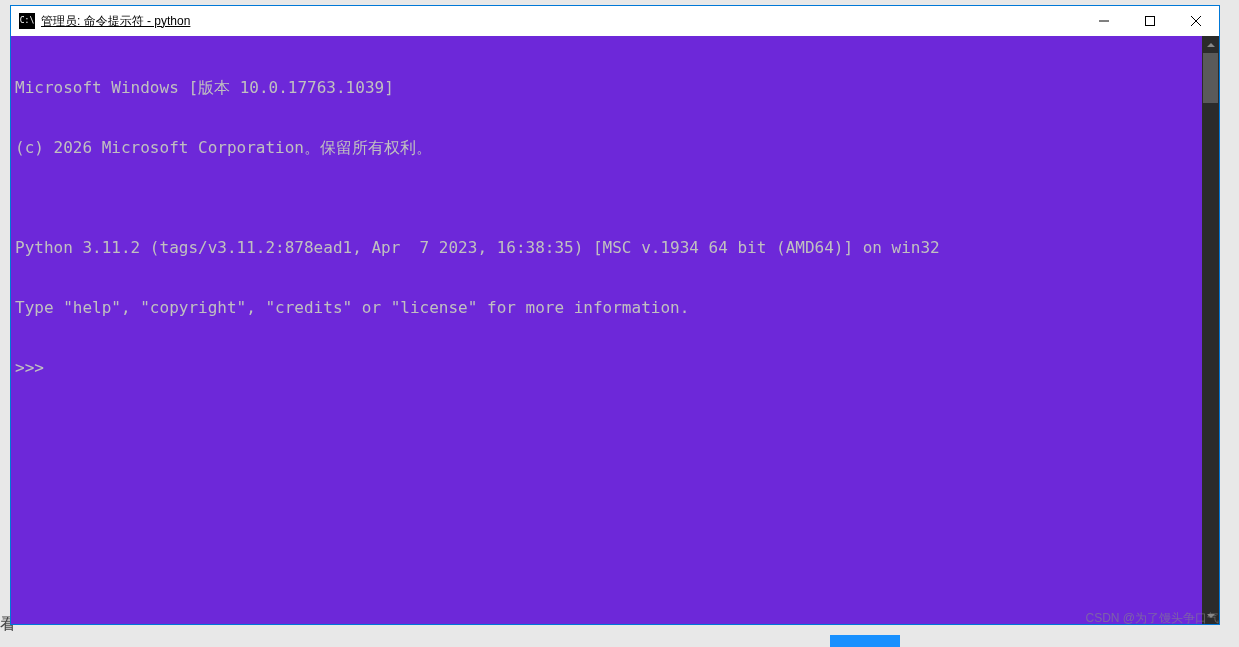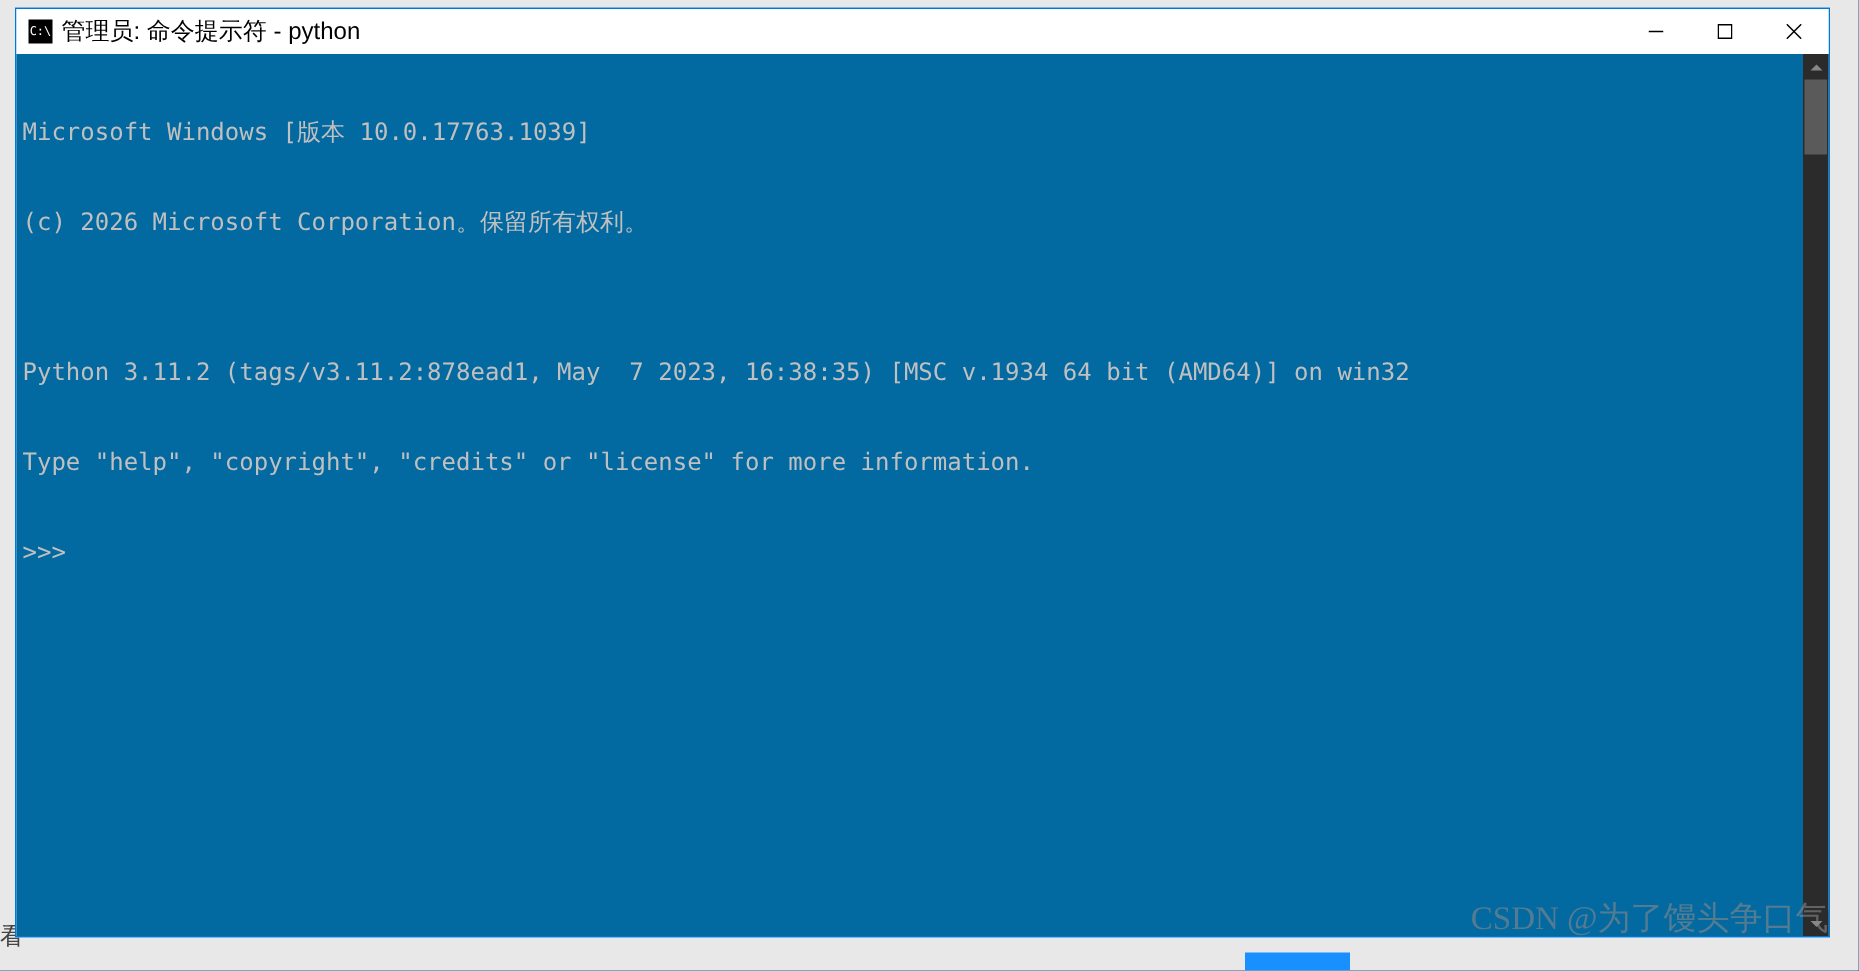--- a/index.html
+++ b/index.html
@@ -46,22 +46,23 @@
       justify-content: center;
     }
     .titlebar-icon-inner {
       color: #fff;
       font-size: 8px;
       font-family: monospace;
       line-height: 1;
     }
     .titlebar-text {
       flex: 1;
-      font-size: 16px;
+      font-size: 12px;
       color: #000;
+      text-decoration: underline;
     }
     .window-controls {
       display: flex;
       height: 100%;
     }
     .win-btn {
       width: 46px;
       height: 30px;
       display: flex;
       align-items: center;
@@ -70,21 +71,21 @@
       border: none;
       cursor: pointer;
       font-family: "Segoe MDL2 Assets", sans-serif;
     }
     .win-btn svg {
       width: 10px;
       height: 10px;
     }
     .terminal {
       flex: 1;
-      background: #0369a1;
+      background: #6d28d9;
       font-family: "NSimSun", "SimSun", "Consolas", monospace;
       font-size: 16px;
       color: #c0c0c0;
       padding: 2px 4px;
       line-height: 1.25;
       white-space: pre-wrap;
       overflow-y: auto;
       position: relative;
     }
     .terminal-line {
@@ -127,24 +128,24 @@
     .scrollbar-arrow-down::before {
       content: "";
       border-left: 4px solid transparent;
       border-right: 4px solid transparent;
       border-top: 4px solid #888;
     }
     .watermark {
       position: absolute;
       bottom: 20px;
       right: 20px;
-      font-size: 22px;
+      font-size: 12px;
       color: #888;
       opacity: 0.6;
-      font-family: Liberation Serif, serif;
+      font-family: Liberation Sans, sans-serif;
     }
     .bg-blue-btn {
       position: absolute;
       bottom: 0;
       left: 830px;
       width: 70px;
       height: 12px;
       background: #1890ff;
     }
     .left-fragment {
@@ -182,21 +183,21 @@
             <line x1="0" y1="0" x2="10" y2="10" stroke="#000" stroke-width="1"></line>
             <line x1="10" y1="0" x2="0" y2="10" stroke="#000" stroke-width="1"></line>
           </svg>
       </button>
     </div>
   </div>
   <div class="terminal">
     <span class="terminal-line">Microsoft Windows [版本 10.0.17763.1039]</span>
     <span class="terminal-line">(c) 2026 Microsoft Corporation。保留所有权利。</span>
     <span class="terminal-line"></span>
-    <span class="terminal-line">Python 3.11.2 (tags/v3.11.2:878ead1, May  7 2023, 16:38:35) [MSC v.1934 64 bit (AMD64)] on win32</span>
+    <span class="terminal-line">Python 3.11.2 (tags/v3.11.2:878ead1, Apr  7 2023, 16:38:35) [MSC v.1934 64 bit (AMD64)] on win32</span>
     <span class="terminal-line">Type "help", "copyright", "credits" or "license" for more information.</span>
     <span class="terminal-line">&gt;&gt;&gt; </span>
     <div class="scrollbar">
       <div class="scrollbar-arrow-up"></div>
       <div class="scrollbar-thumb"></div>
       <div class="scrollbar-arrow-down"></div>
     </div>
   </div>
 </div>
 

